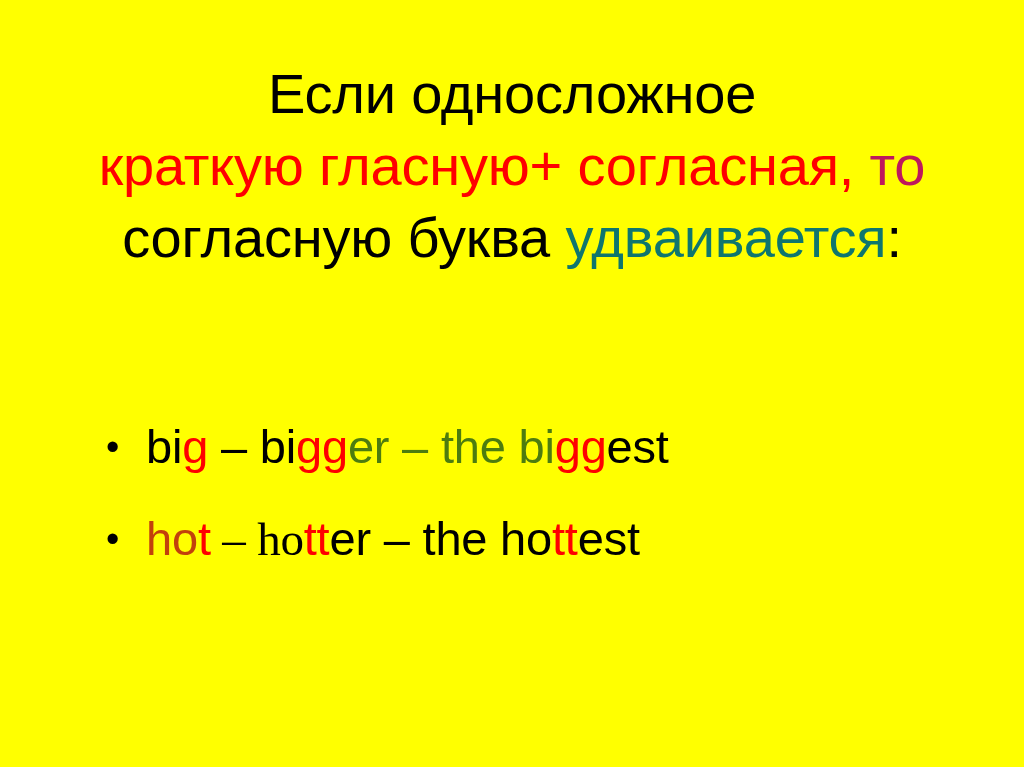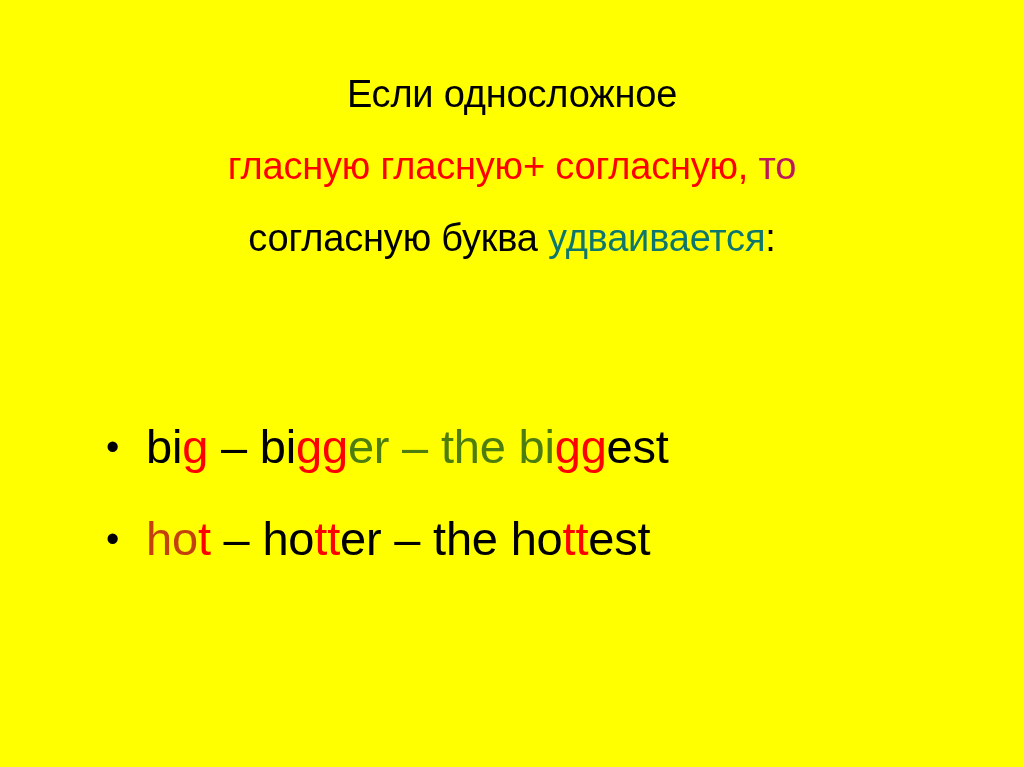--- a/index.html
+++ b/index.html
@@ -28,21 +28,21 @@
     position: absolute;
     left: 0;
     top: 58px;
     width: 1024px;
     text-align: center;
   }
 
   .title-line {
     display: block;
     width: 100%;
-    font-size: 38px;
+    font-size: 56px;
     line-height: 72px;
     font-weight: 400;
     color: #000000;
     white-space: nowrap;
     letter-spacing: -0.2px;
   }
 
   
   .bullet-list {
     position: absolute;
@@ -79,28 +79,28 @@
 
   .bullet-text { display: inline; }
 </style>
 </head>
 <body>
 
 <div class="slide">
 
   <div class="title-block">
     <span class="title-line"><span style="color: rgb(0, 0, 0);">Если односложное</span></span>
-    <span class="title-line"><span style="color: rgb(255, 0, 0);">гласную гласную+ согласную,</span><span style="color: #be185d;"> то</span></span>
+    <span class="title-line"><span style="color: rgb(255, 0, 0);">краткую гласную+ согласная,</span><span style="color: #be185d;"> то</span></span>
     <span class="title-line"><span style="color: rgb(0, 0, 0);">согласную буква </span><span style="color: #0f766e;">удваивается</span><span style="color: rgb(0, 0, 0);">:</span></span>
   </div>
 
   <ul class="bullet-list">
     <li class="bullet-item">
       <span class="bullet-marker">•</span>
       <span class="bullet-text"><span style="color: rgb(0, 0, 0);">bi</span><span style="color: rgb(255, 0, 0);">g</span><span style="color: rgb(0, 0, 0);"> – bi</span><span style="color: rgb(255, 0, 0);">gg</span><span style="color: #4d7c0f;">er – the bi</span><span style="color: rgb(255, 0, 0);">gg</span><span style="color: rgb(0, 0, 0);">est</span></span>
     </li>
     <li class="bullet-item">
       <span class="bullet-marker">•</span>
-      <span class="bullet-text"><span style="color: #c2410c; text-align: right;">ho</span><span style="color: rgb(255, 0, 0);">t</span><span style="color: rgb(0, 0, 0);"> – ho</span><span style="color: rgb(255, 0, 0);">tt</span><span style="color: rgb(0, 0, 0);">er – the ho</span><span style="color: rgb(255, 0, 0);">tt</span><span style="color: rgb(0, 0, 0);">est</span></span>
+      <span class="bullet-text"><span style="color: #c2410c; text-align: right;">ho</span><span style="color: rgb(255, 0, 0);">t</span><span style="color: rgb(0, 0, 0); font-family: Liberation Serif, serif;"> – ho</span><span style="color: rgb(255, 0, 0);">tt</span><span style="color: rgb(0, 0, 0);">er – the ho</span><span style="color: rgb(255, 0, 0);">tt</span><span style="color: rgb(0, 0, 0);">est</span></span>
     </li>
   </ul>
 
 </div>
 
 </body></html>

